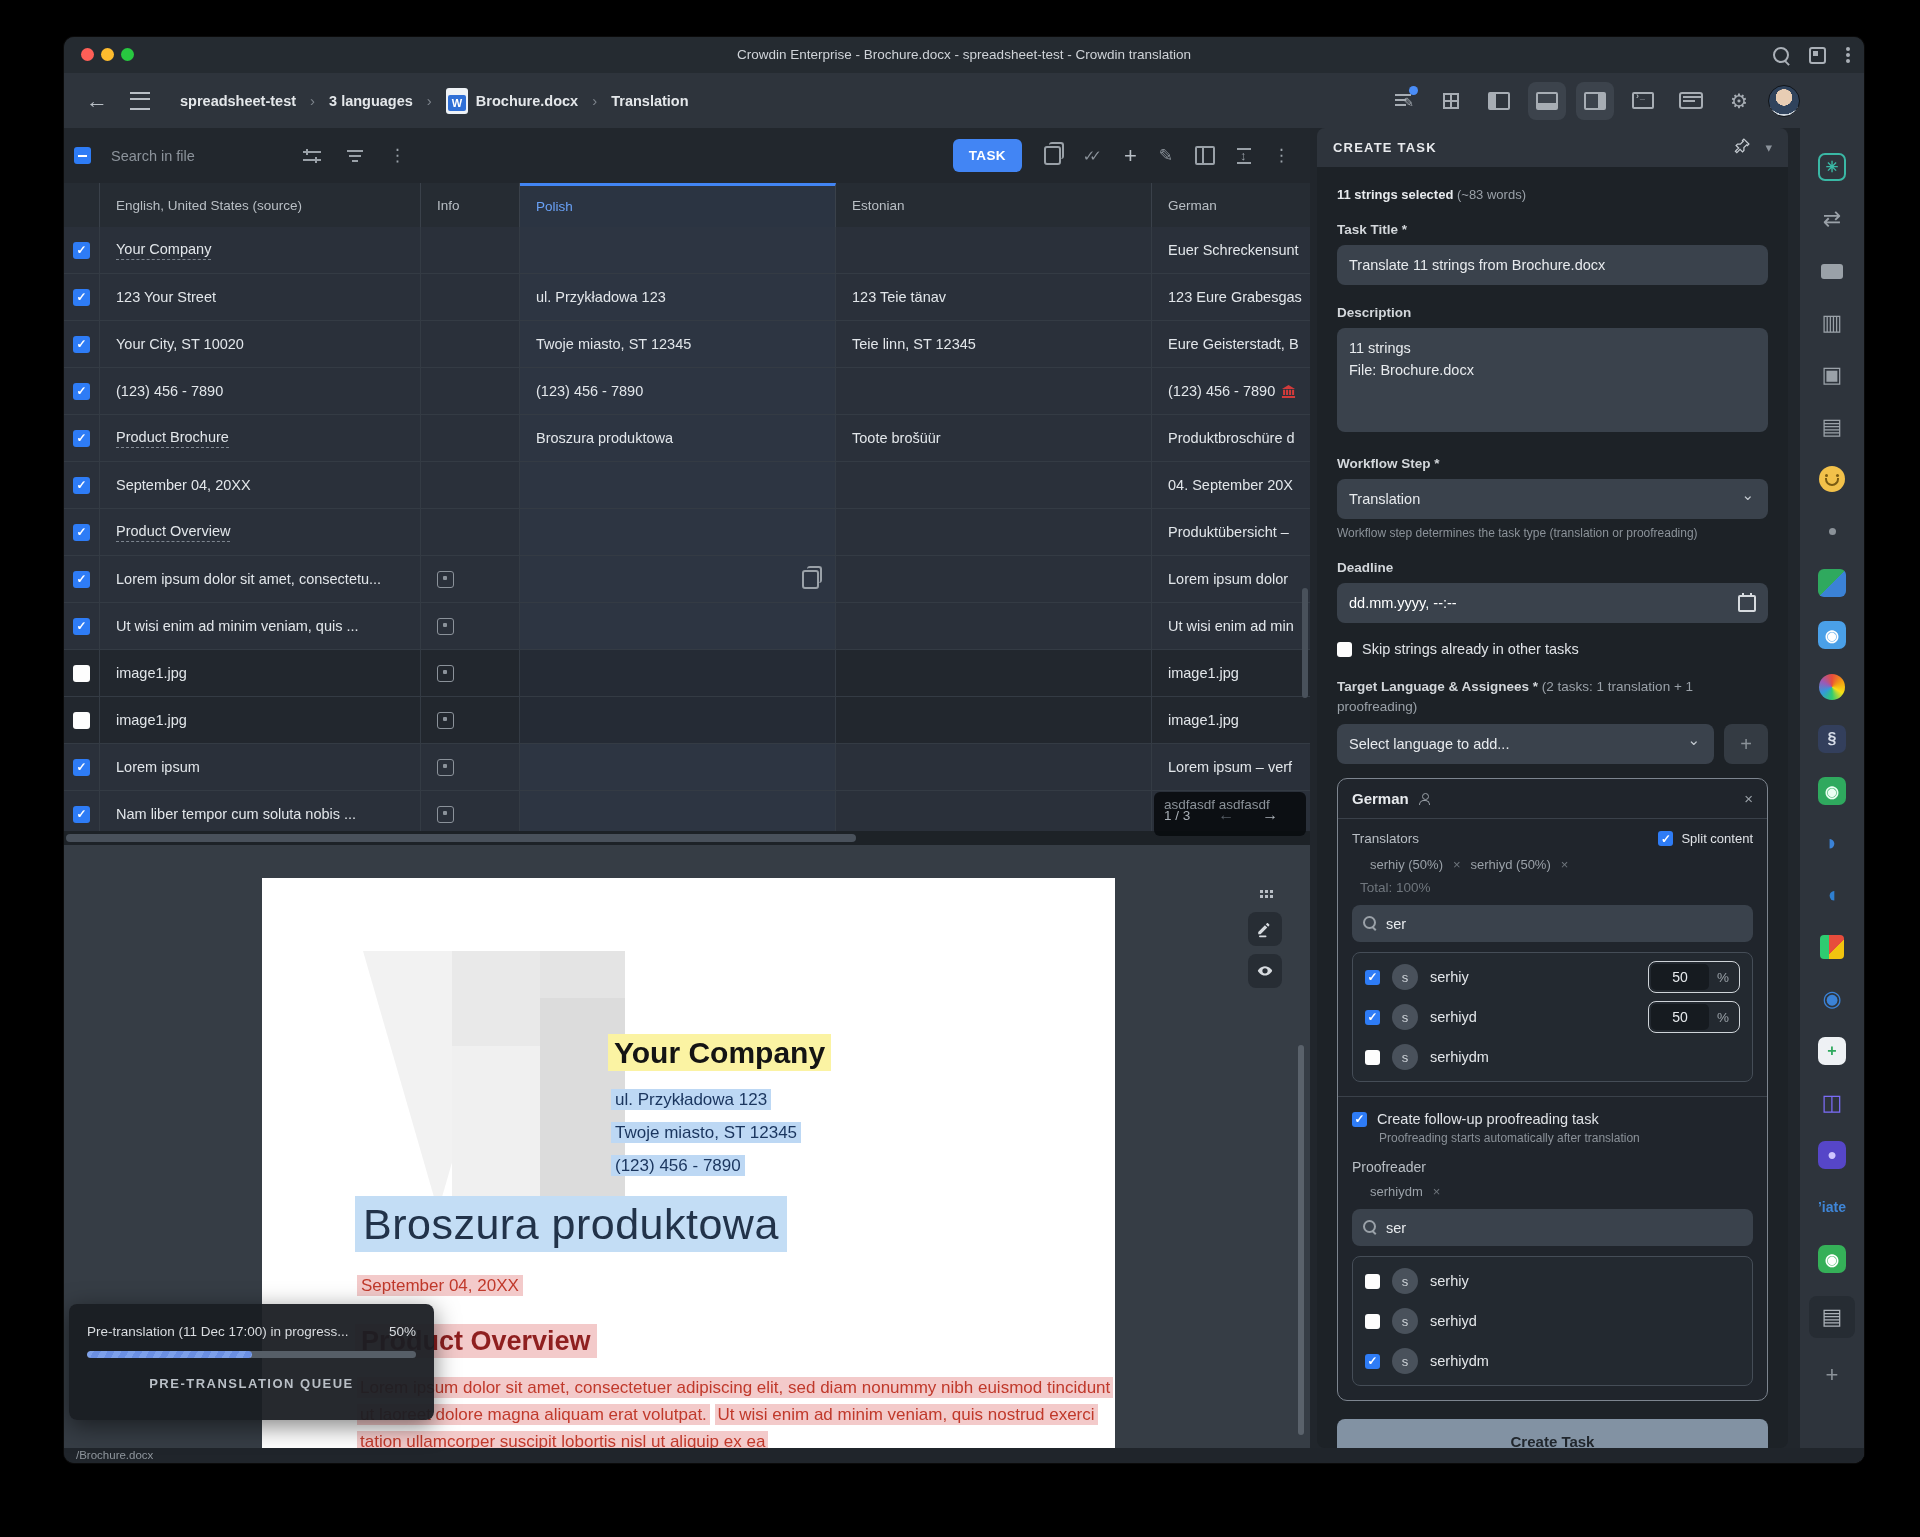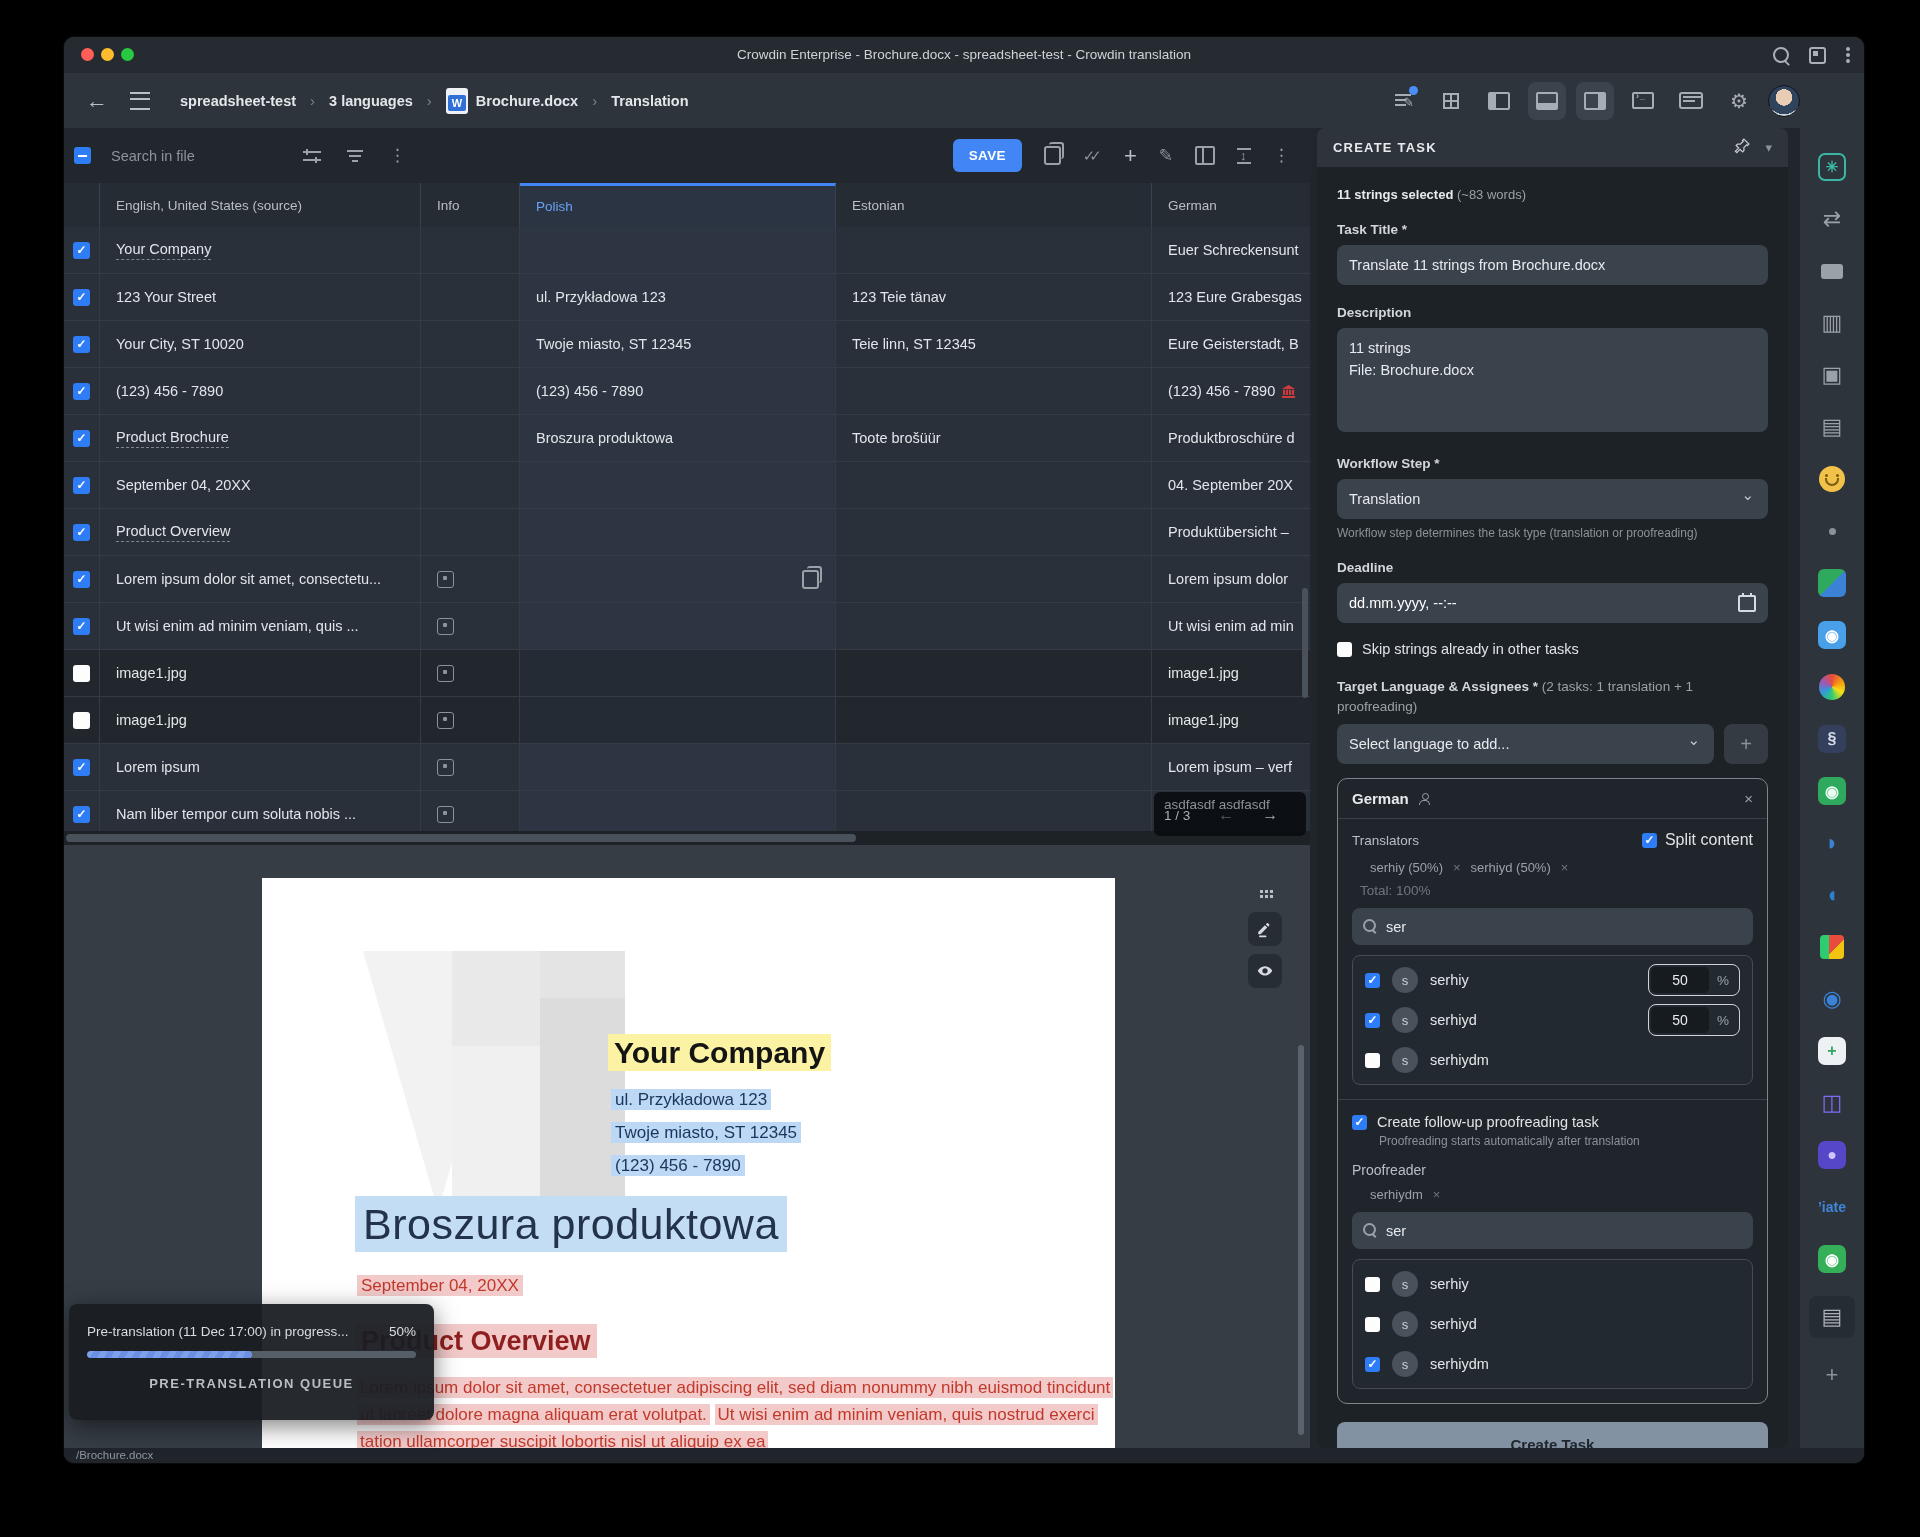--- a/index.html
+++ b/index.html
@@ -154,21 +154,21 @@
   .plusbtn{width:44px;height:40px;border-radius:8px;background:#343b43;color:#8b9299;font-size:20px;border:none;}
   .gcard{margin-top:14px;border:1px solid #7d858f;border-radius:10px;background:#20252c;}
   .gcard-head{display:flex;align-items:center;padding:11px 14px;border-bottom:1px solid #3a414a;}
   .gcard-head b{font-size:15px;}
   .ic-person{width:11px;height:11px;margin-left:10px;position:relative;}
   .ic-person::before{content:"";position:absolute;left:3px;top:0;width:5px;height:5px;border:1.5px solid #9aa1a8;border-radius:50%;}
   .ic-person::after{content:"";position:absolute;left:0;top:7px;width:9px;height:4px;border:1.5px solid #9aa1a8;border-bottom:none;border-radius:5px 5px 0 0;}
   .xbtn{margin-left:auto;color:#9aa1a8;font-size:15px;}
   .gcard-body{padding:12px 14px 14px;}
   .trans-row{display:flex;align-items:center;font-size:13.5px;color:#b9bfc5;}
-  .split{margin-left:auto;display:flex;align-items:center;gap:8px;color:#dfe2e6;font-size:16px;}
+  .split{margin-left:auto;display:flex;align-items:center;gap:8px;color:#dfe2e6;font-size:13px;}
   .cb.sm{width:15px;height:15px;}
   .chips{display:flex;margin-top:10px;padding-left:8px;font-size:14px;color:#9aa1a8;}
   .chip span{color:#6f767d;margin-left:10px;font-size:13px;}
   .total{margin-top:8px;padding-left:8px;font-size:13.5px;color:#6f767d;}
   .searchbox{position:relative;margin-top:10px;}
   .searchbox .tin{padding-left:34px;height:37px;}
   .ic-mag2{position:absolute;left:11px;top:11px;width:9px;height:9px;border:2px solid #9aa1a8;border-radius:50%;}
   .ic-mag2::after{content:"";position:absolute;left:8px;top:8px;width:2px;height:5px;background:#9aa1a8;transform:rotate(-45deg);}
   .ulist{margin-top:10px;border:1px solid #454d57;border-radius:8px;background:#232930;padding:4px 12px;}
   .urow{display:flex;align-items:center;height:40px;gap:12px;}
@@ -270,21 +270,21 @@
     </div>
 
     <div class="editor">
       <div class="etoolbar">
         <span class="cb ind" style="margin-left:10px"></span>
         <input class="searchfile" placeholder="Search in file" style="">
         <span class="ic-tune"></span>
         <span class="ic-filter"></span>
         <span class="ic-dots3">⋮</span>
         <div class="etb-right">
-          <button class="savebtn">SAVE</button>
+          <button class="savebtn">TASK</button>
           <span class="ic-copy"></span>
           <span class="ic-checks">✓✓</span>
           <span class="ic-plus">+</span>
           <span class="ic-pencil">✎</span>
           <span class="ic-cols"></span>
           <span class="ic-vexp"></span>
           <span class="ic-dots3" style="margin-left:0">⋮</span>
         </div>
       </div>
 

